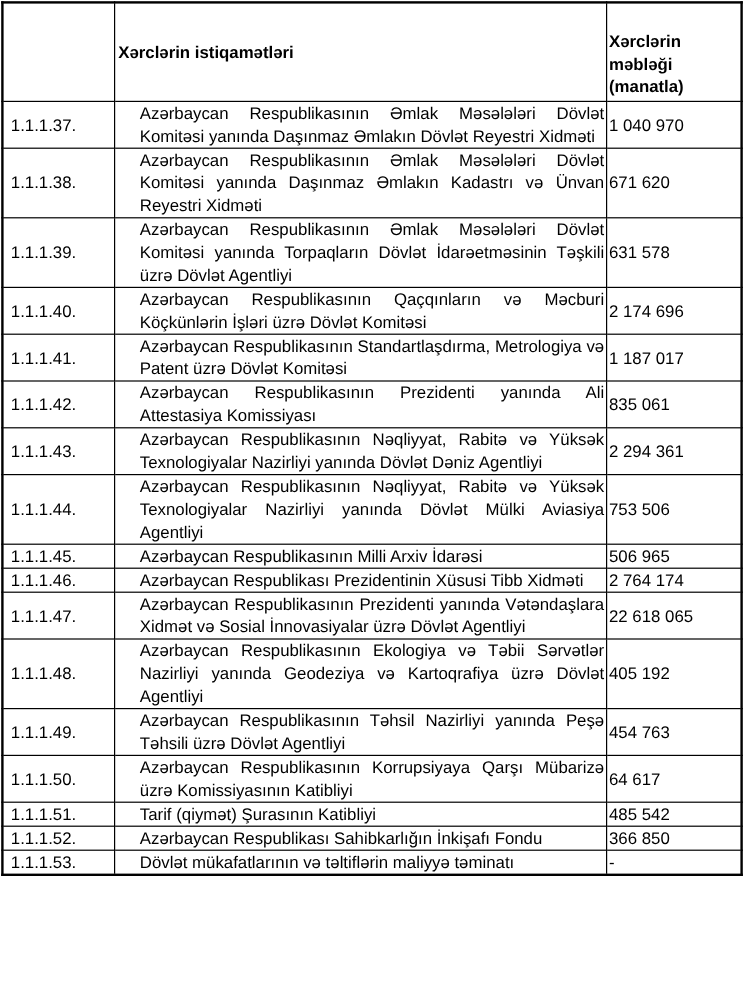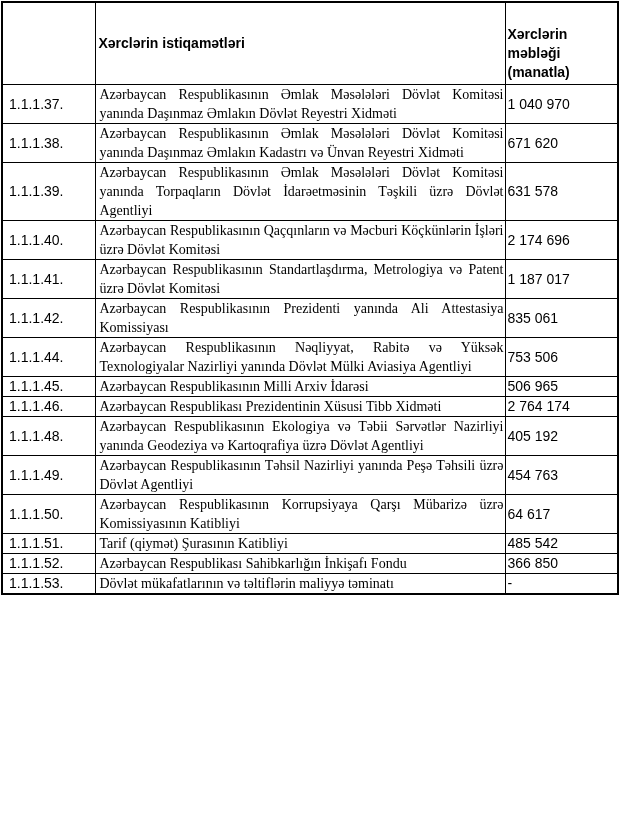--- a/index.html
+++ b/index.html
@@ -50,22 +50,21 @@
     justify-content: flex-end;
     height: 77px;
     padding: 2px 0 2px 2px;
   }
   td.code {
     padding-left: 6px;
     vertical-align: middle;
   }
   td.dir {
     text-align: justify;
-    padding: 0 1px 0 4px;
-    font-family: Liberation Serif, serif;
+    padding: 0 1px 0 21px;
   }
   td.amt {
     padding-left: 2px;
     vertical-align: middle;
     margin-top: 12px;
   }
 </style>
 </head>
 <body>
 
@@ -115,33 +114,43 @@
           <td class="code">1.1.1.41.</td>
           <td class="dir">Azərbaycan Respublikasının Standartlaşdırma, Metrologiya və Patent üzrə Dövlət Komitəsi</td>
           <td class="amt">1 187 017</td>
         </tr>
         <tr>
           <td class="code">1.1.1.42.</td>
           <td class="dir">Azərbaycan Respublikasının Prezidenti yanında Ali Attestasiya Komissiyası</td>
           <td class="amt">835 061</td>
         </tr>
         <tr>
+          <td class="code">1.1.1.43.</td>
+          <td class="dir">Azərbaycan Respublikasının Nəqliyyat, Rabitə və Yüksək Texnologiyalar Nazirliyi yanında Dövlət Dəniz Agentliyi</td>
+          <td class="amt">2 294 361</td>
+        </tr>
+        <tr>
           <td class="code">1.1.1.44.</td>
           <td class="dir">Azərbaycan Respublikasının Nəqliyyat, Rabitə və Yüksək Texnologiyalar Nazirliyi yanında Dövlət Mülki Aviasiya Agentliyi</td>
           <td class="amt">753 506</td>
         </tr>
         <tr>
           <td class="code">1.1.1.45.</td>
           <td class="dir">Azərbaycan Respublikasının Milli Arxiv İdarəsi</td>
           <td class="amt">506 965</td>
         </tr>
         <tr>
           <td class="code">1.1.1.46.</td>
           <td class="dir">Azərbaycan Respublikası Prezidentinin Xüsusi Tibb Xidməti</td>
           <td class="amt">2 764 174</td>
+        </tr>
+        <tr>
+          <td class="code">1.1.1.47.</td>
+          <td class="dir">Azərbaycan Respublikasının Prezidenti yanında Vətəndaşlara Xidmət və Sosial İnnovasiyalar üzrə Dövlət Agentliyi</td>
+          <td class="amt">22 618 065</td>
         </tr>
         <tr>
           <td class="code">1.1.1.48.</td>
           <td class="dir">Azərbaycan Respublikasının Ekologiya və Təbii Sərvətlər Nazirliyi yanında Geodeziya və Kartoqrafiya üzrə Dövlət Agentliyi</td>
           <td class="amt">405 192</td>
         </tr>
         <tr>
           <td class="code">1.1.1.49.</td>
           <td class="dir">Azərbaycan Respublikasının Təhsil Nazirliyi yanında Peşə Təhsili üzrə Dövlət Agentliyi</td>
           <td class="amt">454 763</td>

